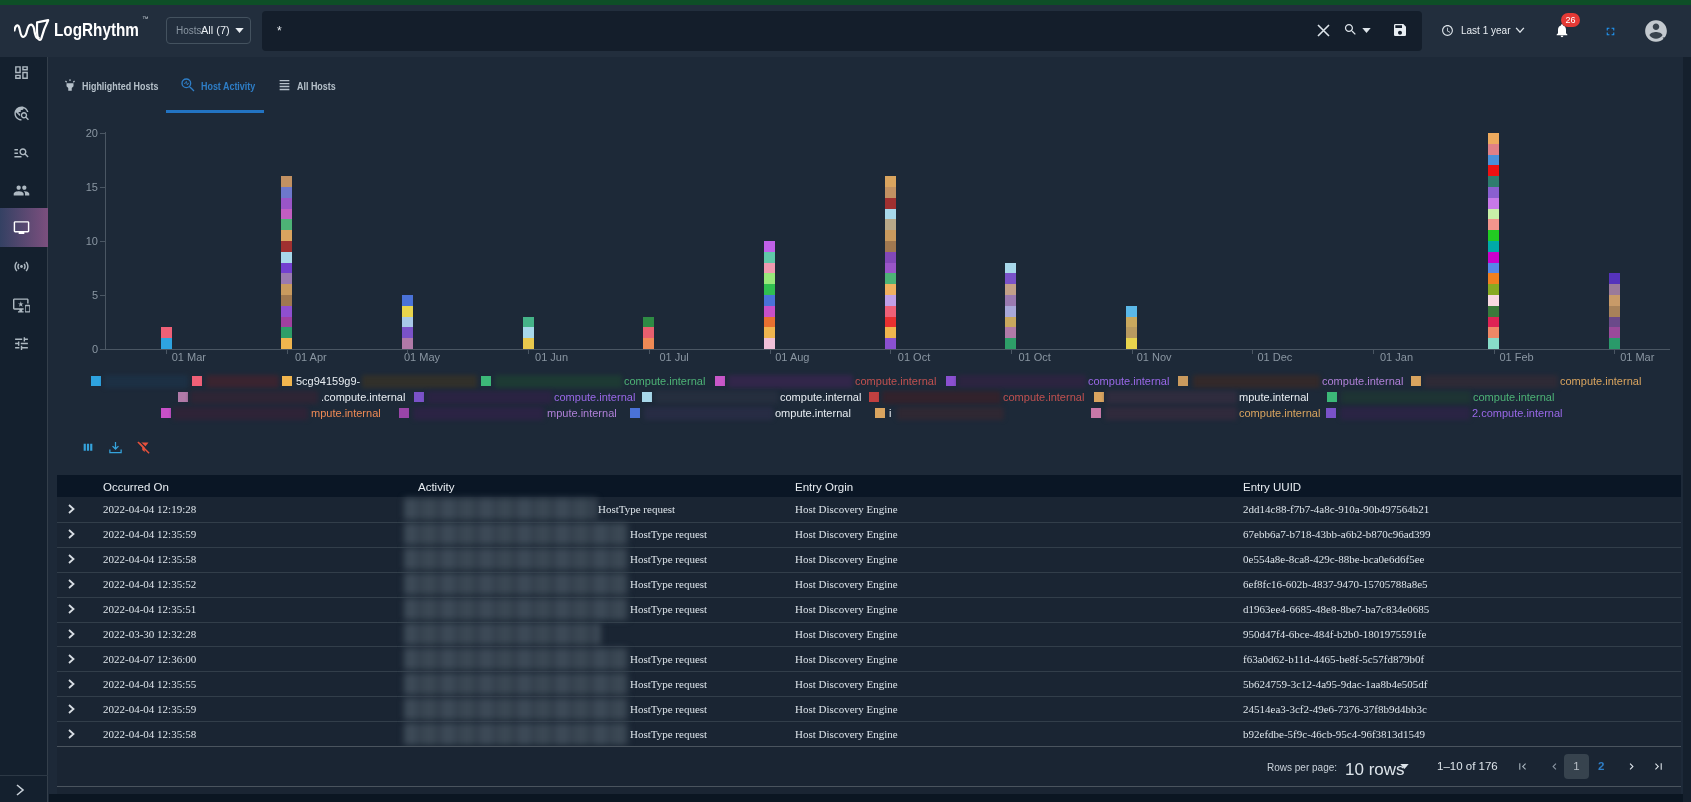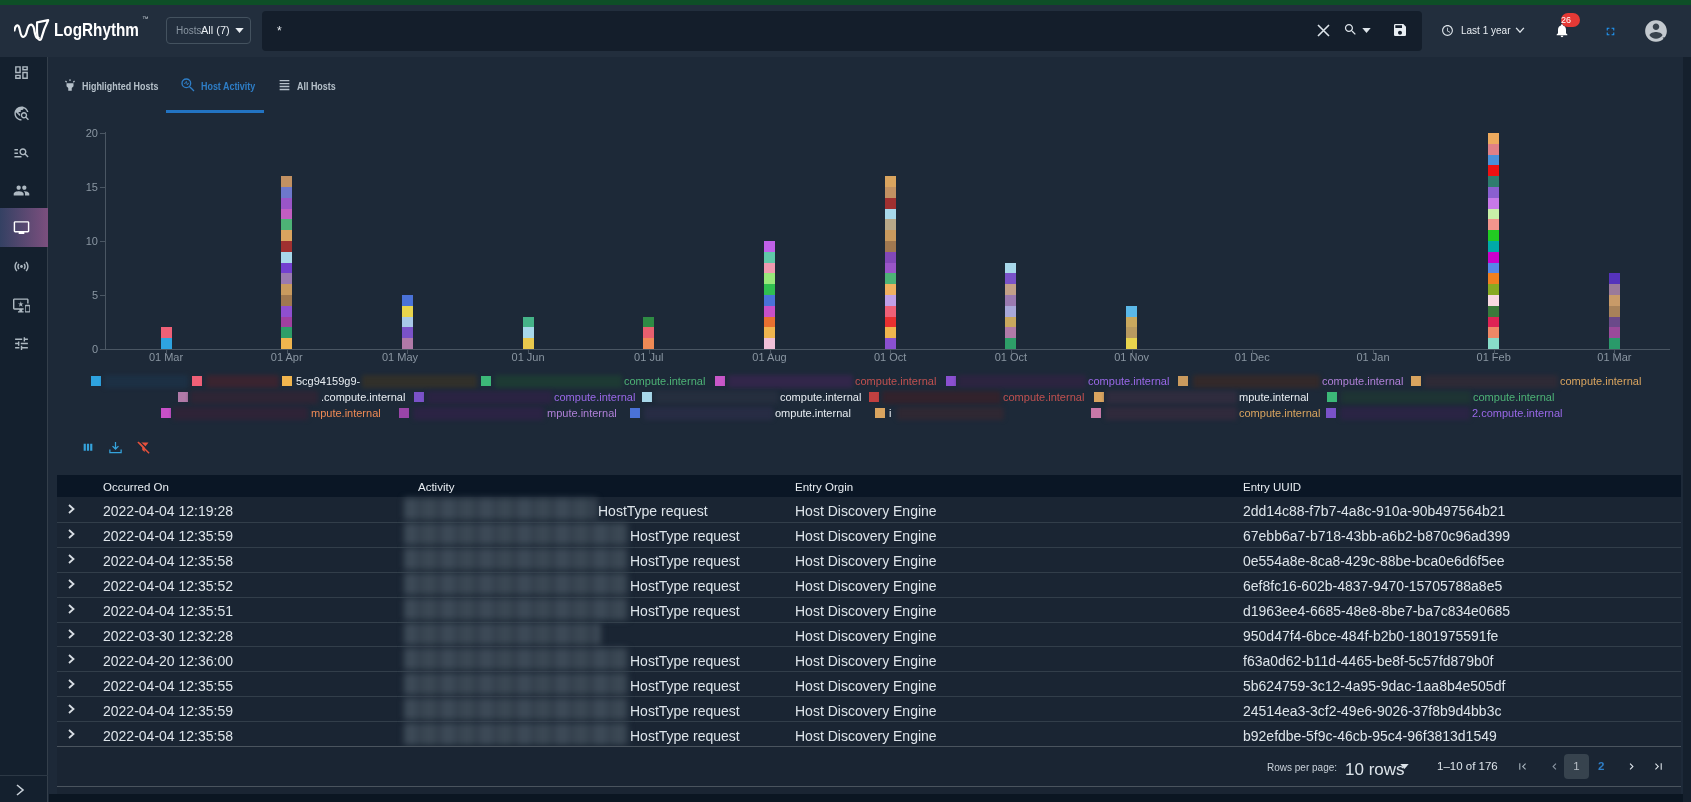--- a/index.html
+++ b/index.html
@@ -16,37 +16,37 @@
 #logo { position:absolute; }
 #sitebox { position:absolute; left:166px; top:17px; width:85px; height:27px; border:1px solid #44525f; border-radius:4px; }
 #searchbar { position:absolute; left:262px; top:11px; width:1160px; height:40px; background:#141e2b; border-radius:4px; }
 .htxt { position:absolute; color:#e8edf2; }
 .gtxt { position:absolute; color:#8a96a2; }
 
 .tabtxt { position:absolute; font-size:10.5px; font-weight:bold; color:#b6c1ca; transform:scaleX(0.85); transform-origin:0 50%; }
 #tabline { position:absolute; left:166px; top:110px; width:98px; height:3px; background:#2273c2; }
 
 .seg { position:absolute; width:11px; height:10.8px; }
-.xl { position:absolute; top:351px; width:80px; text-align:center; font-size:11px; color:#8a96a2; }
+.xl { position:absolute; top:351px; width:80px; text-align:right; font-size:11px; color:#8a96a2; }
 .yl { position:absolute; left:70px; width:28px; text-align:right; font-size:11px; color:#8a96a2; }
 .xtick { position:absolute; top:349px; width:1px; height:5px; background:#4a5663; }
 .ytick { position:absolute; left:100px; width:5px; height:1px; background:#4a5663; }
 #yaxis { position:absolute; left:105px; top:132px; width:1px; height:217px; background:#4a5663; }
 #xaxis { position:absolute; left:105px; top:349px; width:1565px; height:1px; background:#4a5663; }
 
 .lsq { position:absolute; width:10px; height:10px; }
 .lbl { position:absolute; height:13px; filter:blur(2px); border-radius:2px; }
 .ltx { position:absolute; font-size:11px; }
 
 
 #thead { position:absolute; left:57px; top:475px; width:1624px; height:22px; background:#0a1625; }
 .thtxt { position:absolute; top:481px; font-size:11.5px; color:#e8edf2; }
 #tbody { position:absolute; left:57px; top:497px; width:1624px; height:249px; background:#1a2533; }
 .rowline { position:absolute; left:57px; width:1624px; height:1px; background:#323e4a; }
-.cell { position:absolute; font-size:14px; color:#dde4ea; }
+.cell { position:absolute; font-size:11px; color:#dde4ea;font-family:Liberation Serif, serif; }
 .chev { position:absolute; }
 .ablur { position:absolute; height:22px; background:repeating-linear-gradient(90deg,#3d4a57 0 12px,#34404d 12px 19px,#3b4854 19px 31px,#323e4b 31px 38px); filter:blur(3px); border-radius:2px; }
 #pag { position:absolute; left:57px; top:746px; width:1624px; height:41px; background:#1a2533; border-top:1px solid #4a545e; border-bottom:1px solid #4a545e; }
 .ptxt { position:absolute; color:#dde4ea; }
 #page1 { position:absolute; left:1564px; top:754px; width:25px; height:25px; background:#37434e; border-radius:4px; color:#b8bfc6; font-size:11.5px; text-align:center; line-height:25px; }
 </style></head>
 <body>
 <div id="greenbar"></div>
 <div id="header"></div>
 <div id="sidebar"></div>
@@ -112,21 +112,21 @@
 <svg class="abs" style="left:1441px;top:24px" width="13" height="13" viewBox="0 0 24 24">
     <path d="M11.99 2C6.47 2 2 6.48 2 12s4.47 10 9.99 10C17.52 22 22 17.52 22 12S17.52 2 11.99 2zM12 20c-4.42 0-8-3.58-8-8s3.58-8 8-8 8 3.58 8 8-3.58 8-8 8zm.5-13H11v6l5.25 3.15.75-1.23-4.5-2.67z" fill="#dde4ea"></path>
   </svg>
 <div class="htxt" style="left:1461px;top:25px;font-size:10px">Last 1 year</div>
 <svg class="abs" style="left:1515px;top:27px" width="10" height="6" viewBox="0 0 11 7">
     <path d="M1 1 L5.5 6 L10 1" stroke="#dde4ea" stroke-width="1.6" fill="none"></path>
   </svg>
 <svg class="abs" style="left:1554px;top:22px" width="16" height="17" viewBox="0 0 24 24">
     <path d="M12 22c1.1 0 2-.9 2-2h-4c0 1.1.89 2 2 2zm6-6v-5c0-3.07-1.64-5.64-4.5-6.32V4c0-.83-.67-1.5-1.5-1.5s-1.5.67-1.5 1.5v.68C7.63 5.36 6 7.92 6 11v5l-2 2v1h16v-1l-2-2z" fill="#ffffff"></path>
   </svg>
-<div class="abs" style="left:1561px;top:13px;width:19px;height:14px;background:#e53935;border-radius:7px;color:#fff;font-size:9px;text-align:left;line-height:14px">26</div>
+<div class="abs" style="left:1561px;top:13px;width:19px;height:14px;background:#e53935;border-radius:7px;color:#fff;font-size:9px;text-align:center;line-height:14px">26</div>
 <svg class="abs" style="left:1604px;top:25px" width="13" height="13" viewBox="0 0 24 24">
     <path d="M7 14H5v5h5v-2H7v-3zm-2-4h2V7h3V5H5v5zm12 7h-3v2h5v-5h-2v3zM14 5v2h3v3h2V5h-5z" fill="#2196f3"></path>
   </svg>
 <circle-avatar></circle-avatar>
 <svg class="abs" style="left:1643px;top:18px" width="26" height="26" viewBox="0 0 24 24">
     <circle cx="12" cy="12" r="10" fill="#39434d"></circle>
     <path d="M12 2C6.48 2 2 6.48 2 12s4.48 10 10 10 10-4.48 10-10S17.52 2 12 2zm0 3c1.66 0 3 1.34 3 3s-1.34 3-3 3-3-1.34-3-3 1.34-3 3-3zm0 14.2c-2.5 0-4.71-1.28-6-3.22.03-1.99 4-3.08 6-3.08 1.99 0 5.97 1.09 6 3.08-1.29 1.94-3.5 3.22-6 3.22z" fill="#c3c9cf"></path>
     <path d="M18 19 L23 19 L20.5 22 Z" fill="#222e3d" transform="translate(0,-1)"></path>
   </svg>
 
@@ -409,21 +409,21 @@
     <path d="M3 1 L7.5 5 L3 9" stroke="#d8dee4" stroke-width="1.8" fill="none"></path>
   </svg>
 <div class="cell" style="left:103px;top:628.0px">2022-03-30 12:32:28</div>
 <div class="ablur" style="left:404px;top:623.0px;width:197px"></div>
 <div class="cell" style="left:795px;top:628.0px">Host Discovery Engine</div>
 <div class="cell" style="left:1243px;top:628.0px">950d47f4-6bce-484f-b2b0-1801975591fe</div>
 <div class="rowline" style="top:671.3px"></div>
 <svg class="chev" style="left:66px;top:653.9px" width="10" height="10" viewBox="0 0 10 10">
     <path d="M3 1 L7.5 5 L3 9" stroke="#d8dee4" stroke-width="1.8" fill="none"></path>
   </svg>
-<div class="cell" style="left:103px;top:652.9px">2022-04-20 12:36:00</div>
+<div class="cell" style="left:103px;top:652.9px">2022-04-07 12:36:00</div>
 <div class="ablur" style="left:404px;top:647.9px;width:224px"></div>
 <div class="cell" style="left:630px;top:652.9px">HostType request</div>
 <div class="cell" style="left:795px;top:652.9px">Host Discovery Engine</div>
 <div class="cell" style="left:1243px;top:652.9px">f63a0d62-b11d-4465-be8f-5c57fd879b0f</div>
 <div class="rowline" style="top:696.2px"></div>
 <svg class="chev" style="left:66px;top:678.8px" width="10" height="10" viewBox="0 0 10 10">
     <path d="M3 1 L7.5 5 L3 9" stroke="#d8dee4" stroke-width="1.8" fill="none"></path>
   </svg>
 <div class="cell" style="left:103px;top:677.8px">2022-04-04 12:35:55</div>
 <div class="ablur" style="left:404px;top:672.8px;width:224px"></div>
@@ -431,21 +431,21 @@
 <div class="cell" style="left:795px;top:677.8px">Host Discovery Engine</div>
 <div class="cell" style="left:1243px;top:677.8px">5b624759-3c12-4a95-9dac-1aa8b4e505df</div>
 <div class="rowline" style="top:721.1px"></div>
 <svg class="chev" style="left:66px;top:703.7px" width="10" height="10" viewBox="0 0 10 10">
     <path d="M3 1 L7.5 5 L3 9" stroke="#d8dee4" stroke-width="1.8" fill="none"></path>
   </svg>
 <div class="cell" style="left:103px;top:702.7px">2022-04-04 12:35:59</div>
 <div class="ablur" style="left:404px;top:697.7px;width:224px"></div>
 <div class="cell" style="left:630px;top:702.7px">HostType request</div>
 <div class="cell" style="left:795px;top:702.7px">Host Discovery Engine</div>
-<div class="cell" style="left:1243px;top:702.7px">24514ea3-3cf2-49e6-9026-37f8b9d4bb3c</div>
+<div class="cell" style="left:1243px;top:702.7px">24514ea3-3cf2-49e6-7376-37f8b9d4bb3c</div>
 <div class="rowline" style="top:746.0px"></div>
 <svg class="chev" style="left:66px;top:728.6px" width="10" height="10" viewBox="0 0 10 10">
     <path d="M3 1 L7.5 5 L3 9" stroke="#d8dee4" stroke-width="1.8" fill="none"></path>
   </svg>
 <div class="cell" style="left:103px;top:727.6px">2022-04-04 12:35:58</div>
 <div class="ablur" style="left:404px;top:722.6px;width:224px"></div>
 <div class="cell" style="left:630px;top:727.6px">HostType request</div>
 <div class="cell" style="left:795px;top:727.6px">Host Discovery Engine</div>
 <div class="cell" style="left:1243px;top:727.6px">b92efdbe-5f9c-46cb-95c4-96f3813d1549</div>
 

